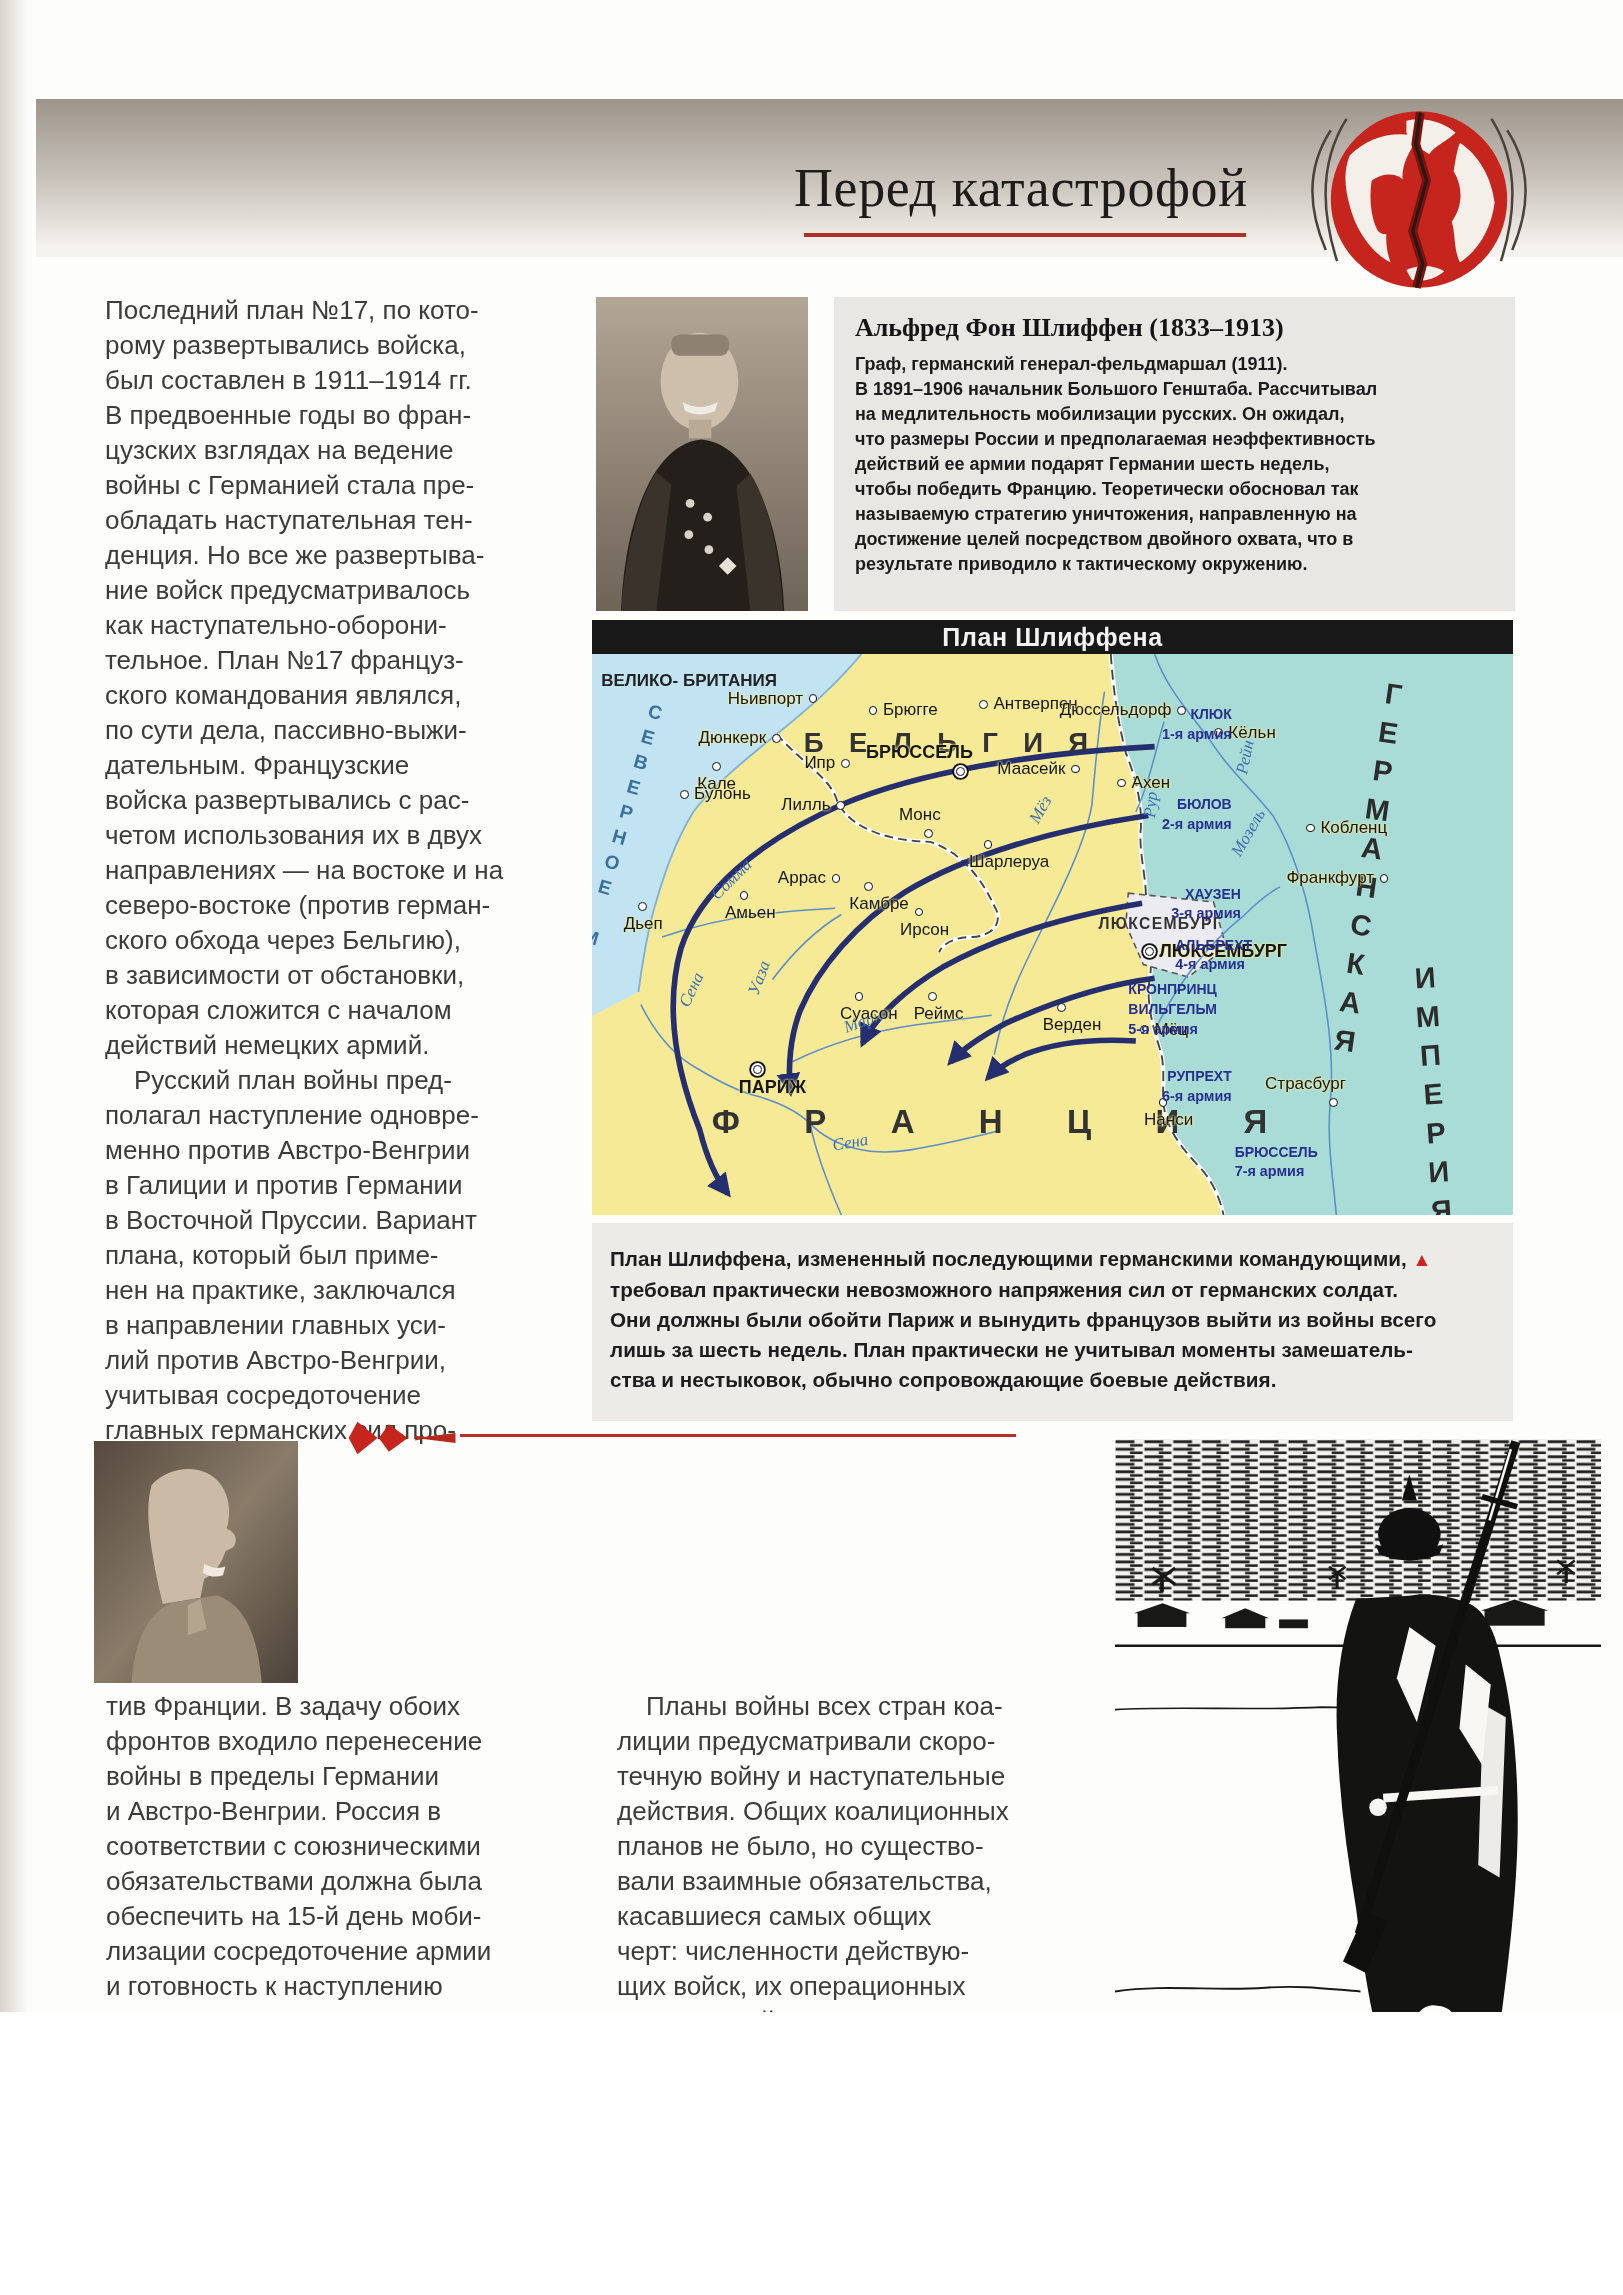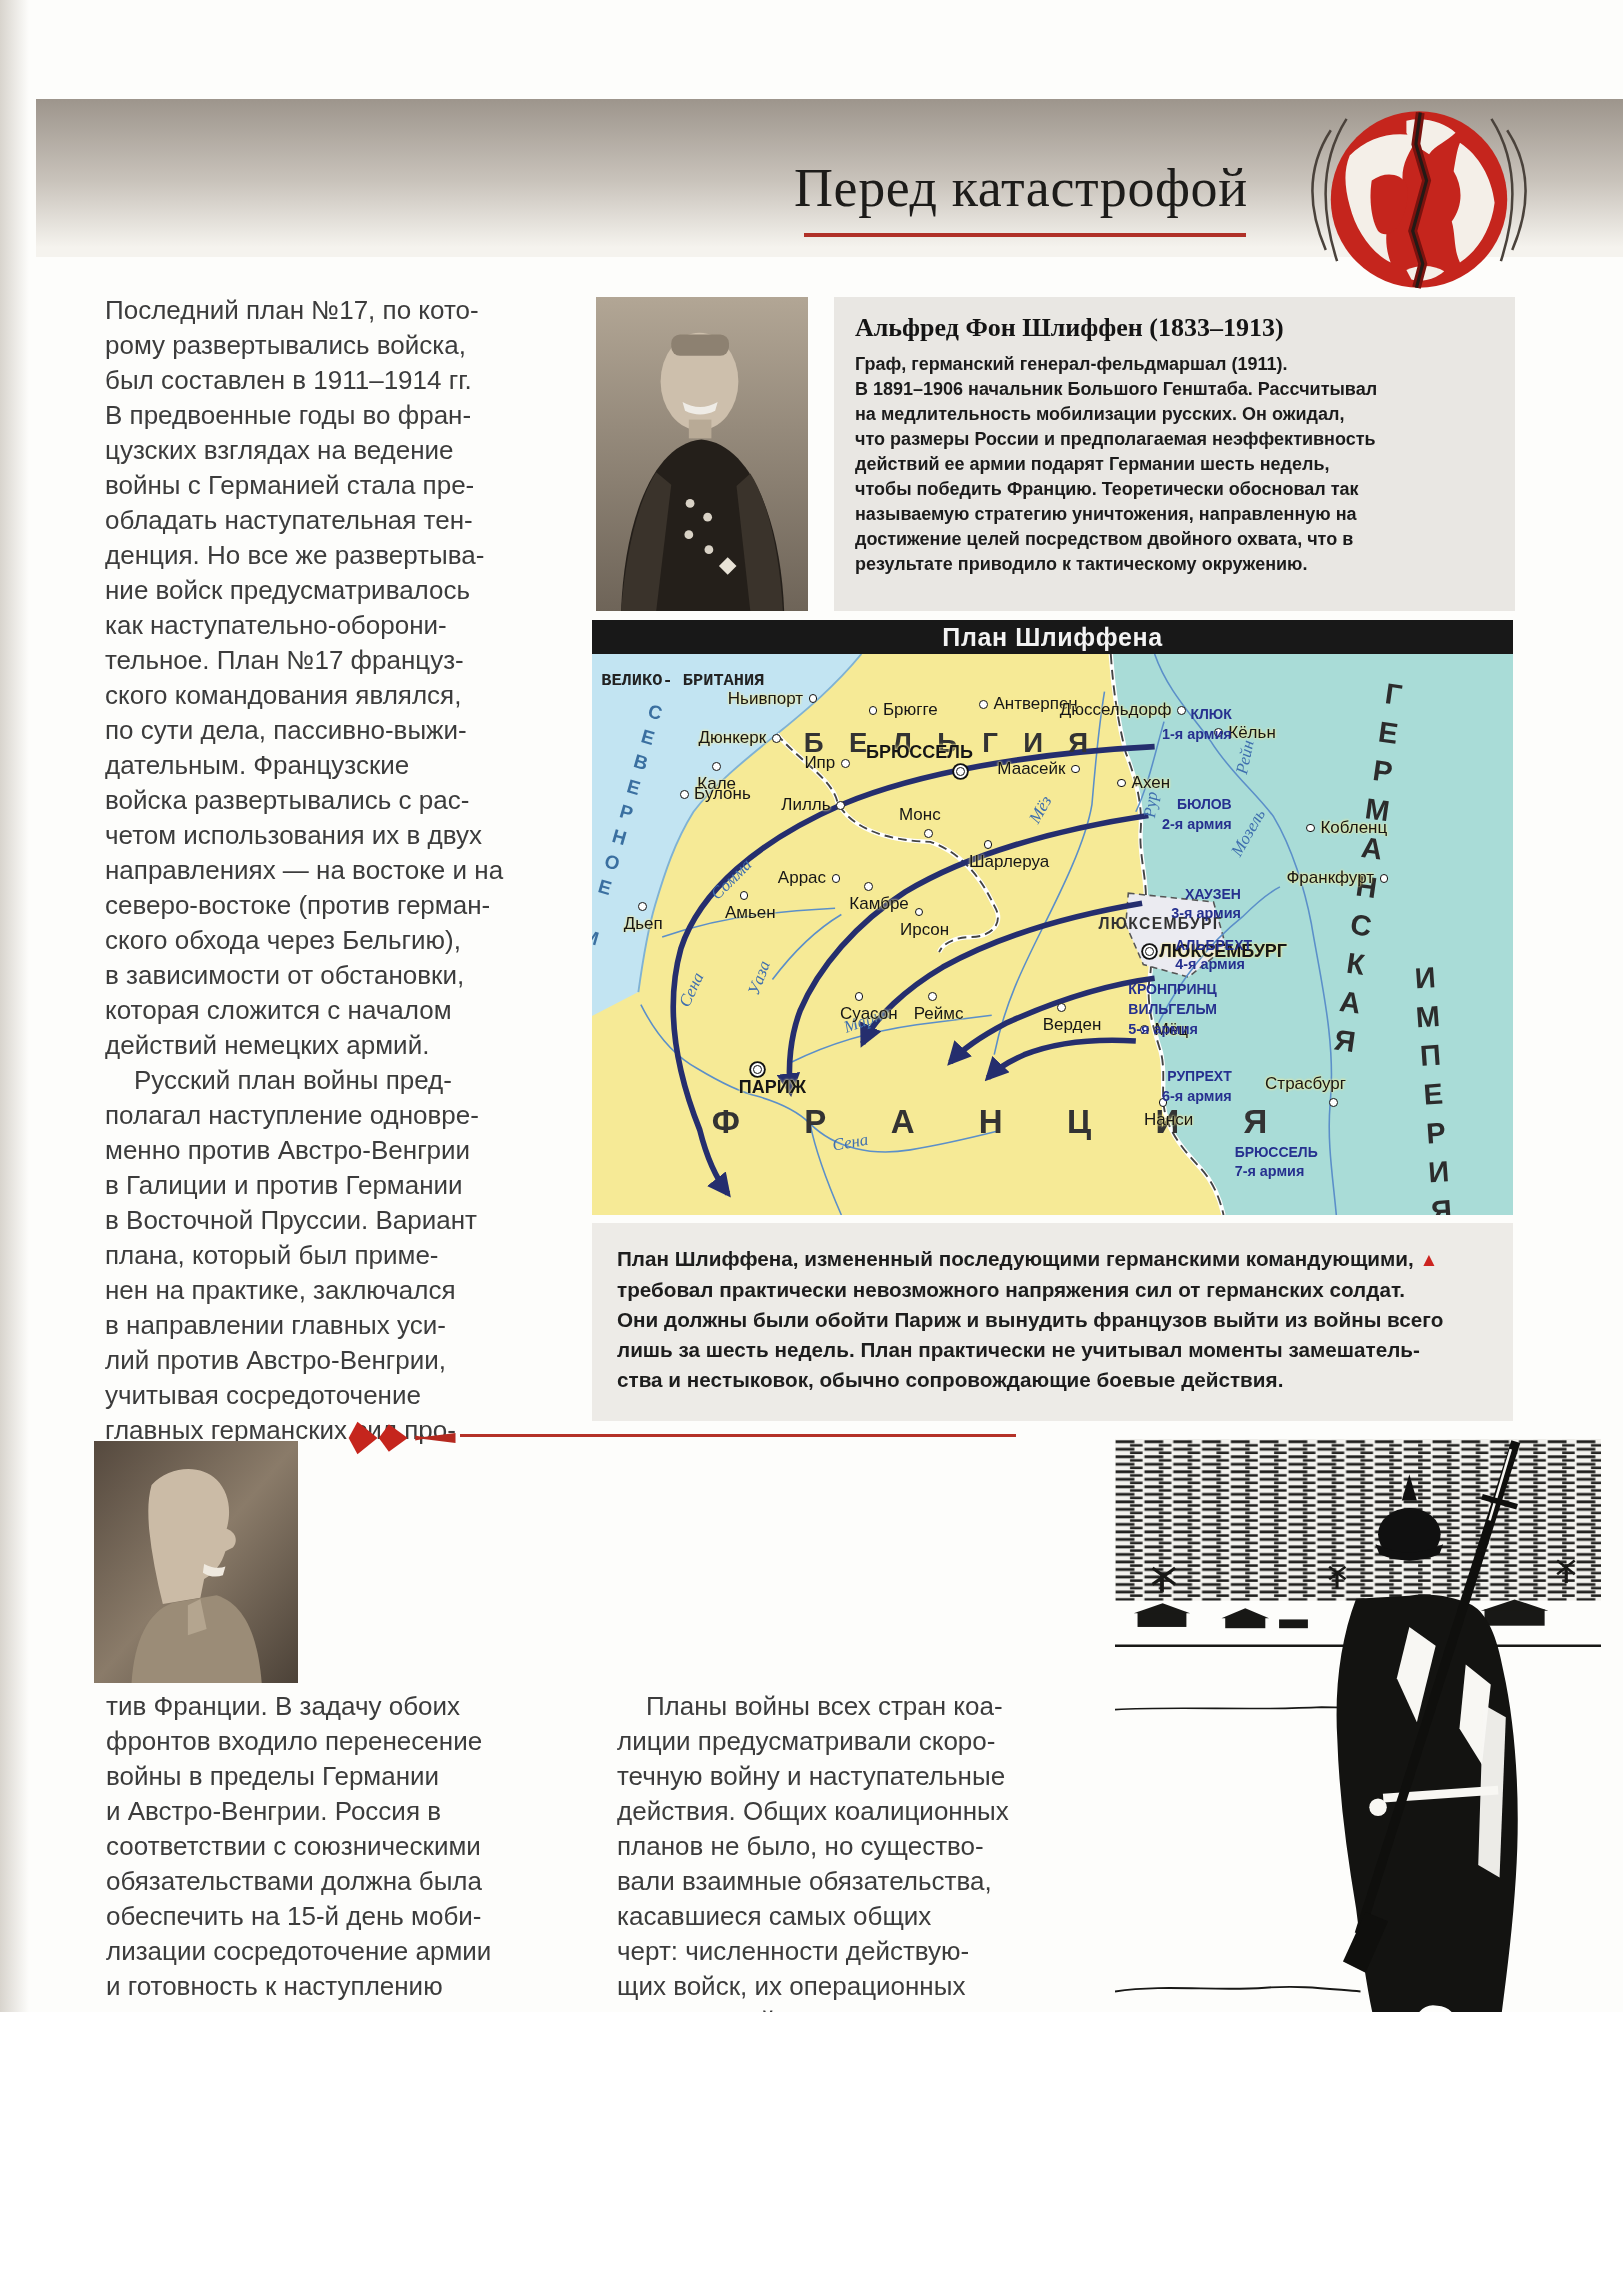--- a/index.html
+++ b/index.html
@@ -48,21 +48,21 @@
   .lg{font-size:33px;letter-spacing:27.6px;}
   .region-sm{font-weight:700;font-size:15.7px;letter-spacing:1.3px;color:#333;}
   .country-sm{font-weight:700;font-size:17px;line-height:19px;color:#222;}
   .sea{writing-mode:vertical-rl;text-orientation:upright;font-weight:700;font-size:19px;
         letter-spacing:5px;color:#3a6fa0;}
   .vert{writing-mode:vertical-rl;text-orientation:upright;font-weight:700;font-size:29px;
         letter-spacing:6.9px;color:#2c2c2c;}
   .river{font-family:"Liberation Serif",serif;font-style:italic;font-size:17px;color:#3f6fae;white-space:nowrap;}
   
   .caption{position:absolute;left:592px;top:1223px;width:921px;height:198px;background:#edebe7;
-        box-sizing:border-box;padding:21px 25px;font-weight:700;font-size:20.7px;line-height:30px;color:#1d1d1d;}
+        box-sizing:border-box;padding:21px 18px;font-weight:700;font-size:20.7px;line-height:30px;color:#1d1d1d;}
   .tri{color:#cc2420;font-size:19px;}
   
   .ornament{position:absolute;left:321px;top:1419px;width:137px;height:38px;}
   .redline{position:absolute;left:460px;top:1434px;width:556px;height:2.5px;background:#b53228;}
   .conrad{left:94px;top:1441px;width:204px;height:242px;}
   .quote{position:absolute;left:316px;top:1448px;width:795px;margin:0;}
   .quote p{margin:0;font-family:"Liberation Serif",serif;font-style:italic;font-size:29px;
         line-height:37px;color:#2b2b2b;}
   .author{margin-top:16.3px;text-align:right;padding-right:38px;font-weight:700;font-size:25px;color:#1c1c1c;}
   
@@ -204,21 +204,21 @@
       <g fill="none" stroke="#252e6e" stroke-width="9" marker-end="url(#ah)">
         <path d="M898,148 C700,158 520,190 400,240 C262,300 172,380 142,470 C117,560 132,660 172,760 C182,800 197,836 217,862"></path>
         <path d="M888,258 C740,280 600,320 500,380 C422,430 362,500 332,570 C317,610 312,658 317,700"></path>
         <path d="M878,398 C760,418 650,450 560,500 C502,534 452,580 432,622"></path>
         <path d="M898,518 C820,528 740,554 660,590 C622,610 592,630 572,652"></path>
         <path d="M868,618 C800,614 740,620 690,640 C667,650 648,660 632,677"></path>
       </g>
     </svg>
     <div class="layer">
 
-    <span class="maplabel country-sm" style="left: 1%; top: 3%; font-family: Liberation Mono, monospace;">ВЕЛИКО-
+    <span class="maplabel country-sm" style="left: 1%; top: 3%;">ВЕЛИКО-
 БРИТАНИЯ</span>
         <span class="maplabel sea" style="left: 6%; top: 8%; transform: rotate(16deg); transform-origin: left top;">СЕВЕРНОЕ МОРЕ</span>
         <span class="maplabel region" style="left: 23%; top: 13%;">Б Е Л Ь Г И Я</span>
         <span class="maplabel region-sm" style="left: 55%; top: 46.5%;">ЛЮКСЕМБУРГ</span>
         <span class="maplabel region lg" style="left: 13%; top: 80%;">Ф Р А Н Ц И Я</span>
         <span class="maplabel vert" style="left: 85.5%; top: 4%; transform: rotate(8deg); transform-origin: left top;">ГЕРМАНСКАЯ</span>
         <span class="maplabel vert" style="left: 88.5%; top: 55%; transform: rotate(-4deg); transform-origin: left top;">ИМПЕРИЯ</span>
         <span class="maplabel river" style="left: 9%; top: 62%; transform: rotate(-65deg); transform-origin: left top;">Сена</span>
         <span class="maplabel river" style="left: 16.5%; top: 60%; transform: rotate(-70deg); transform-origin: left top;">Уаза</span>
         <span class="maplabel river" style="left: 27%; top: 65%; transform: rotate(-20deg); transform-origin: left top;">Марна</span>

